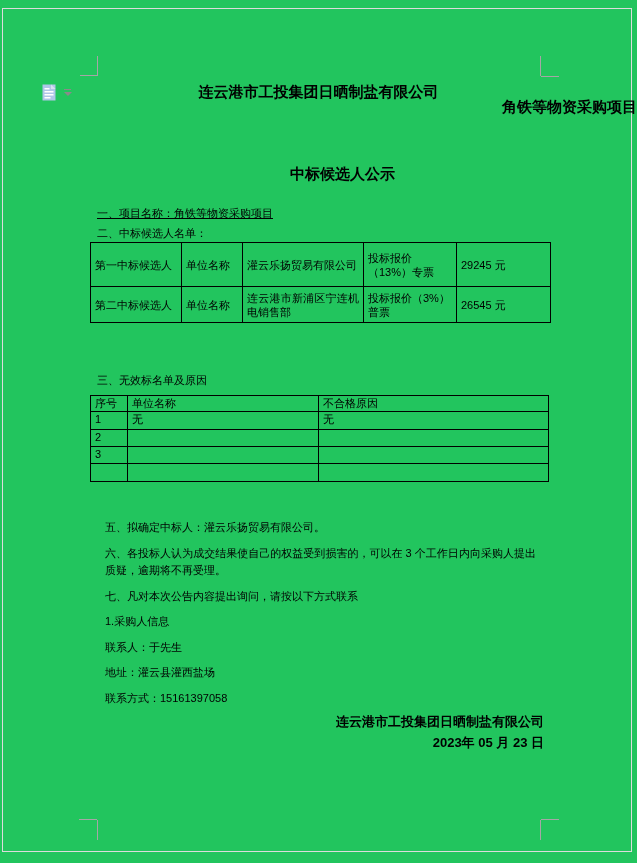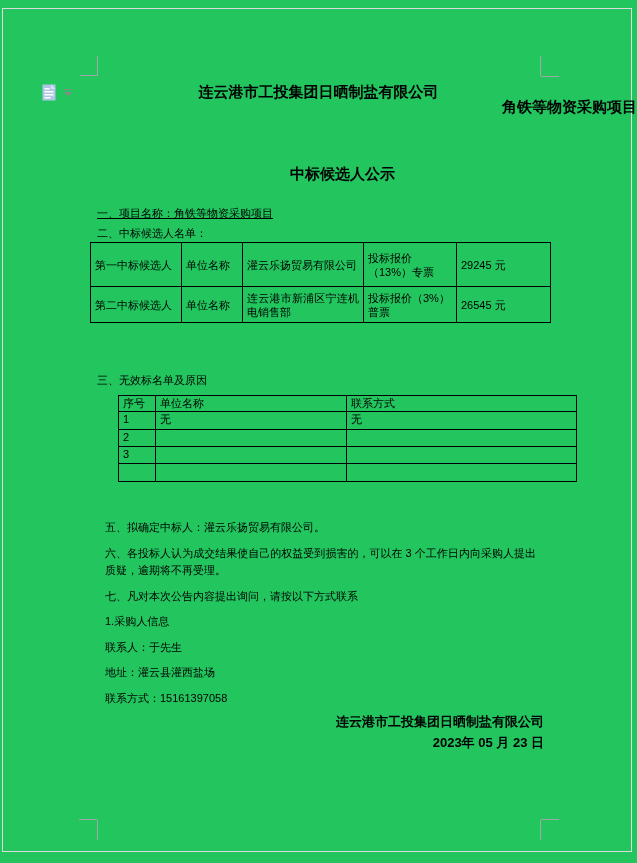--- a/index.html
+++ b/index.html
@@ -24,21 +24,21 @@
   
   table{border-collapse:collapse;table-layout:fixed;font-size:11px;}
   td,th{border:1px solid #000;padding:1px 4px;overflow:hidden;}
   .tbl-winners{position:absolute;left:90px;top:242px;width:460px;}
   .tbl-winners td{vertical-align:middle;line-height:14px;font-weight:normal;}
   .tbl-winners tr:nth-child(1){height:44px;}
   .tbl-winners tr:nth-child(2){height:36px;}
   .tbl-winners tr:nth-child(3){height:34px;}
   .justify{text-align:justify;}
   
-  .tbl-invalid{position:absolute;left:90px;top:395px;width:458px;margin-left:28px;}
+  .tbl-invalid{position:absolute;left:90px;top:395px;width:458px;}
   .tbl-invalid td,.tbl-invalid th{vertical-align:top;line-height:13px;font-weight:normal;text-align:left;}
   .tbl-invalid tr:nth-child(1){height:16px;}
   .tbl-invalid tr:nth-child(2){height:18px;}
   .tbl-invalid tr:nth-child(3){height:17px;}
   .tbl-invalid tr:nth-child(4){height:17px;}
   .tbl-invalid tr:nth-child(5){height:18px;}
   
   .flow{position:absolute;left:97px;top:511px;width:447px;font-size:11px;line-height:17.5px;}
   .flow p{margin:8px;text-align:justify;}
   
@@ -110,21 +110,21 @@
   <table class="tbl-invalid">
     <colgroup>
       <col style="width:37px;">
         <col style="width:191px;">
         <col style="width:230px;">
     </colgroup>
     <tbody>
         <tr>
       <th>序号</th>
       <th>单位名称</th>
-      <th>联系方式</th>
+      <th>不合格原因</th>
     </tr>
     <tr>
       <td>1</td>
       <td>无</td>
       <td>无</td>
     </tr>
     <tr>
       <td>2</td>
       <td></td>
       <td></td>

